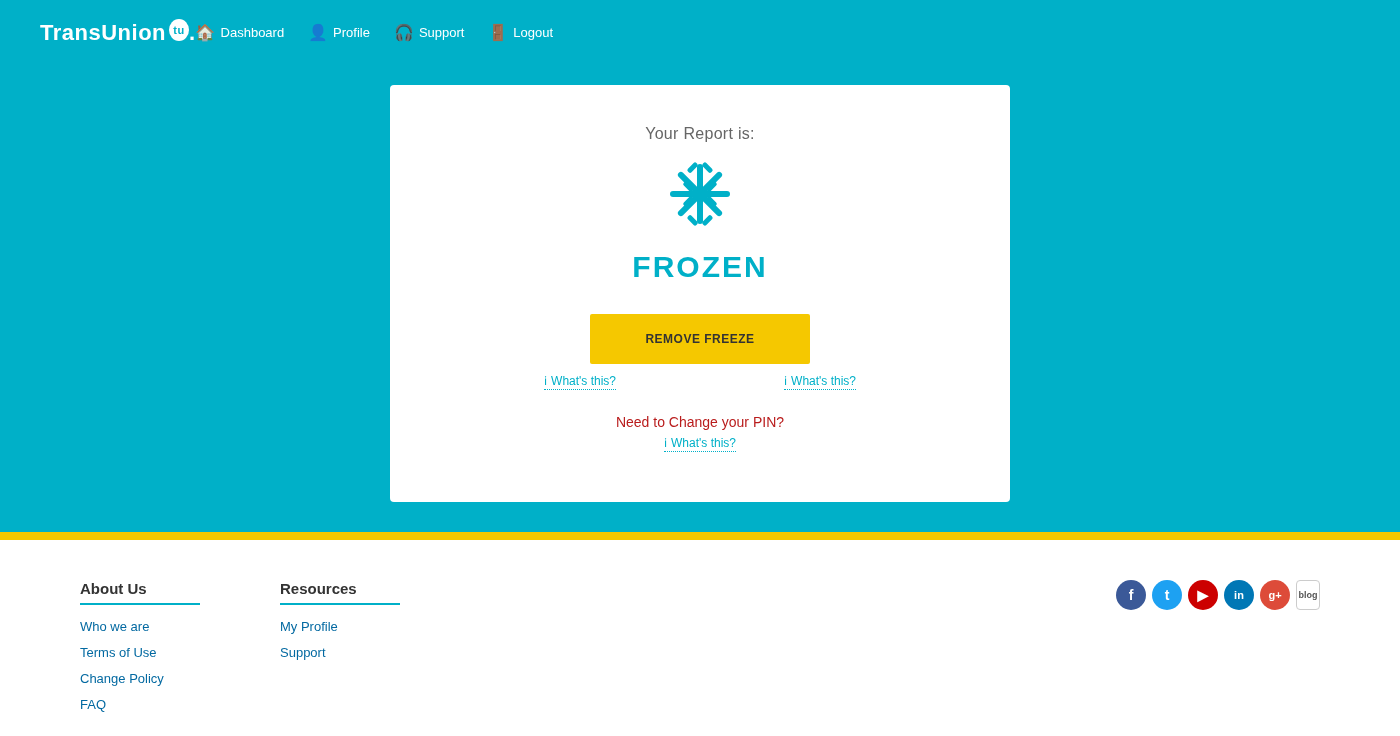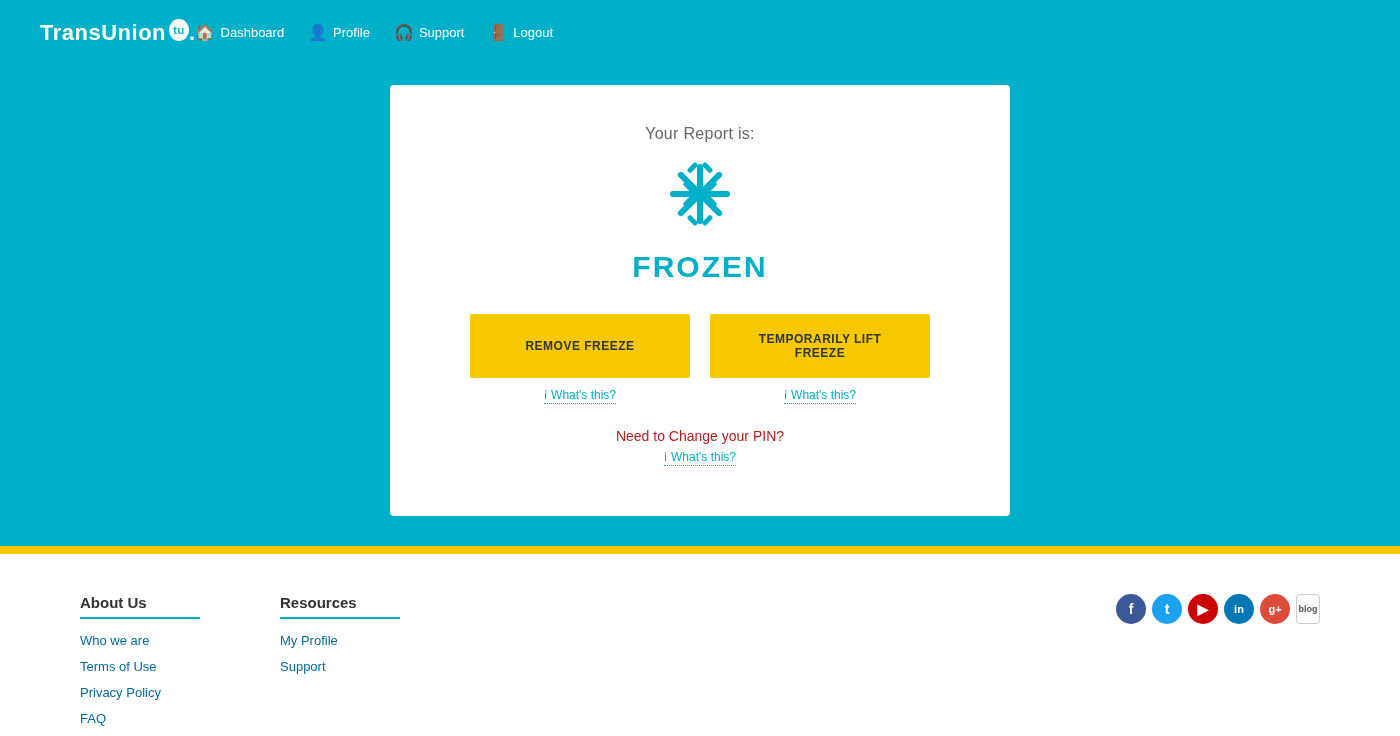--- a/index.html
+++ b/index.html
@@ -291,21 +291,20 @@
 
         <rect x="48" y="22" width="12" height="5" rx="2" transform="rotate(-45 54 35)"></rect>
         <rect x="48" y="43" width="12" height="5" rx="2" transform="rotate(45 54 35)"></rect>
       </svg>
     </div>
 
     <div class="frozen-text">FROZEN</div>
 
     <div class="buttons-row">
       <button class="btn-yellow">REMOVE FREEZE</button>
-      <button class="btn-yellow">TEMPORARILY LIFT FREEZE</button>
     </div>
 
     <div class="whats-this-row">
       <div class="whats-this-container">
         <a class="whats-this">
           <span class="info-icon">ℹ</span>
           <span>What's this?</span>
         </a>
       </div>
       <div class="whats-this-container">
@@ -330,21 +329,21 @@
 
 <footer class="footer">
   <div class="footer-top">
     <div class="footer-columns">
 
       <div class="footer-col">
         <h3>About Us</h3>
         <ul>
           <li><a>Who we are</a></li>
           <li><a>Terms of Use</a></li>
-          <li><a>Privacy Policy</a></li>
+          <li><a>Change Policy</a></li>
           <li><a>FAQ</a></li>
         </ul>
       </div>
 
       <div class="footer-col">
         <h3>Resources</h3>
         <ul>
           <li><a>My Profile</a></li>
           <li><a>Support</a></li>
         </ul>

